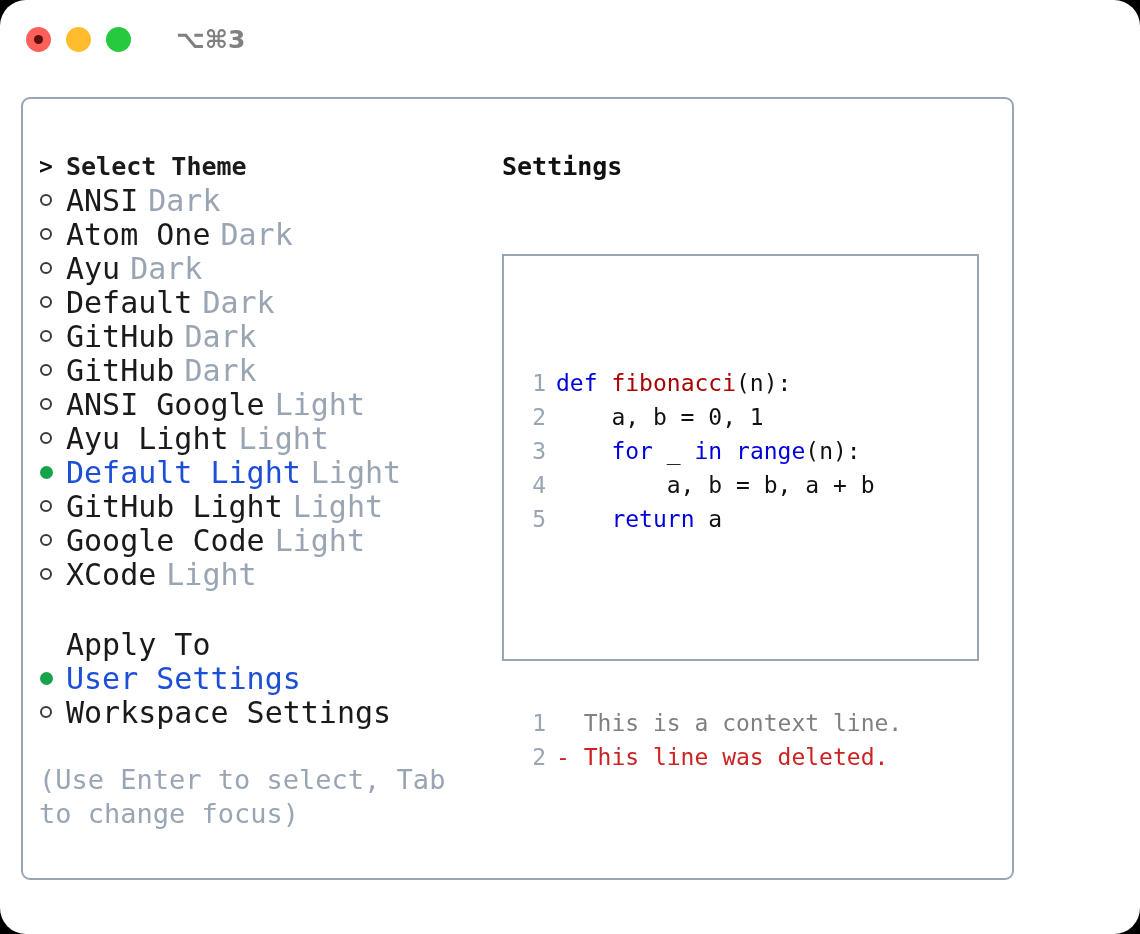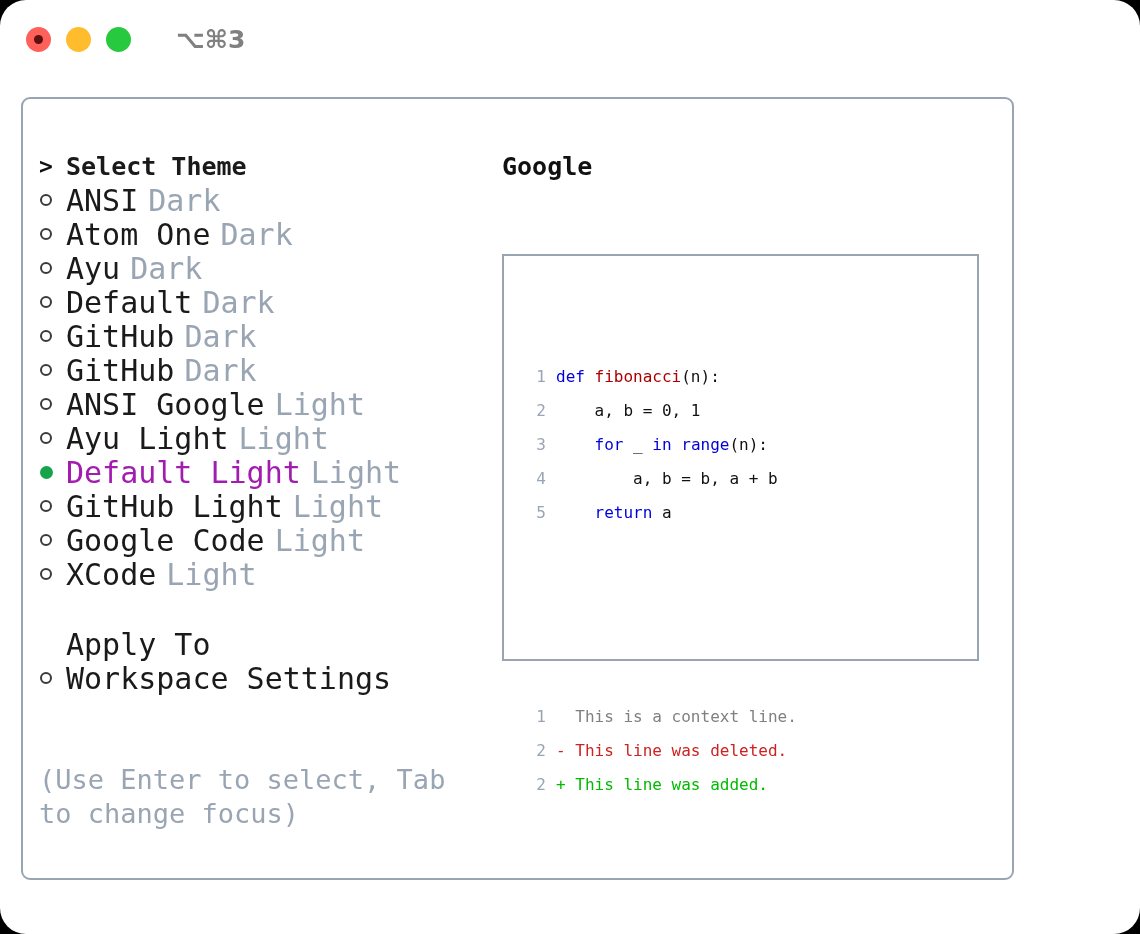--- a/index.html
+++ b/index.html
@@ -126,21 +126,21 @@
     font-weight: bold;
     color: #111111;
   }
 
   .row.header-row {
     font-weight: bold;
     font-size: 25px;
     color: #111111;
   }
   .row .label { color: #1a1a1a; }
-  .row.selected .label { color: #a21caf; }
+  .row.selected .label { color: #1d4ed8; }
   .row .badge {
     color: #9aa5b4;
     margin-left: 10px;
   }
 
   .section-gap { height: 36px; }
 
   .row.plain-heading {
     color: #1a1a1a;
   }
@@ -176,22 +176,22 @@
     top: 105px;
     width: 477px;
     height: 407px;
     border: 2px solid #9aa5b4;
     box-sizing: border-box;
     background: #ffffff;
   }
   .code {
     position: absolute;
     left: 16px;
-    top: 36px;
-    font-size: 16px;
+    top: 42px;
+    font-size: 23px;
     line-height: 34px;
     white-space: pre;
   }
   .cline { display: block; height: 34px; }
   .lnum {
     display: inline-block;
     width: 26px;
     text-align: right;
     color: #9aa5b4;
     margin-right: 10px;
@@ -314,37 +314,43 @@
         </div>
 
       <div class="section-gap"></div>
 
       <div class="row plain-heading">
         <span class="marker"></span>
         <span class="label">Apply To</span>
       </div>
 
       <div id="apply-rows">
+          <div class="row selected">
+            <span class="marker">
+              <span class="circle-filled"></span>
+            </span>
+            <span class="label">User Settings</span>
+          </div>
           <div class="row">
             <span class="marker">
               <span class="circle-open"></span>
             </span>
             <span class="label">Workspace Settings</span>
           </div>
         </div>
     </div>
 
     <div class="hint">(Use Enter to select, Tab to change focus)</div>
 
     <div class="right-col">
-      <div class="preview-title">Google</div>
+      <div class="preview-title">Settings</div>
 
       <div class="preview-box">
         <div class="code">
           <span id="code-lines"><span class="cline"><span class="lnum">1</span><span class="kw">def </span><span class="fn">fibonacci</span><span class="plain">(n):</span></span><span class="cline"><span class="lnum">2</span><span class="plain">    a, b = 0, 1</span></span><span class="cline"><span class="lnum">3</span><span class="plain">    </span><span class="kw">for</span><span class="plain"> _ </span><span class="kw">in</span><span class="plain"> </span><span class="kw">range</span><span class="plain">(n):</span></span><span class="cline"><span class="lnum">4</span><span class="plain">        a, b = b, a + b</span></span><span class="cline"><span class="lnum">5</span><span class="plain">    </span><span class="kw">return</span><span class="plain"> a</span></span></span>
           <span class="blank-line"></span>
-          <span id="diff-lines"><span class="cline"><span class="lnum">1</span><span class="ctx">  This is a context line.</span></span><span class="cline"><span class="lnum">2</span><span class="del">- This line was deleted.</span></span><span class="cline"><span class="lnum">2</span><span class="add">+ This line was added.</span></span></span>
+          <span id="diff-lines"><span class="cline"><span class="lnum">1</span><span class="ctx">  This is a context line.</span></span><span class="cline"><span class="lnum">2</span><span class="del">- This line was deleted.</span></span></span>
         </div>
       </div>
     </div>
 
   </div>
 </div>
 
 </body></html>

